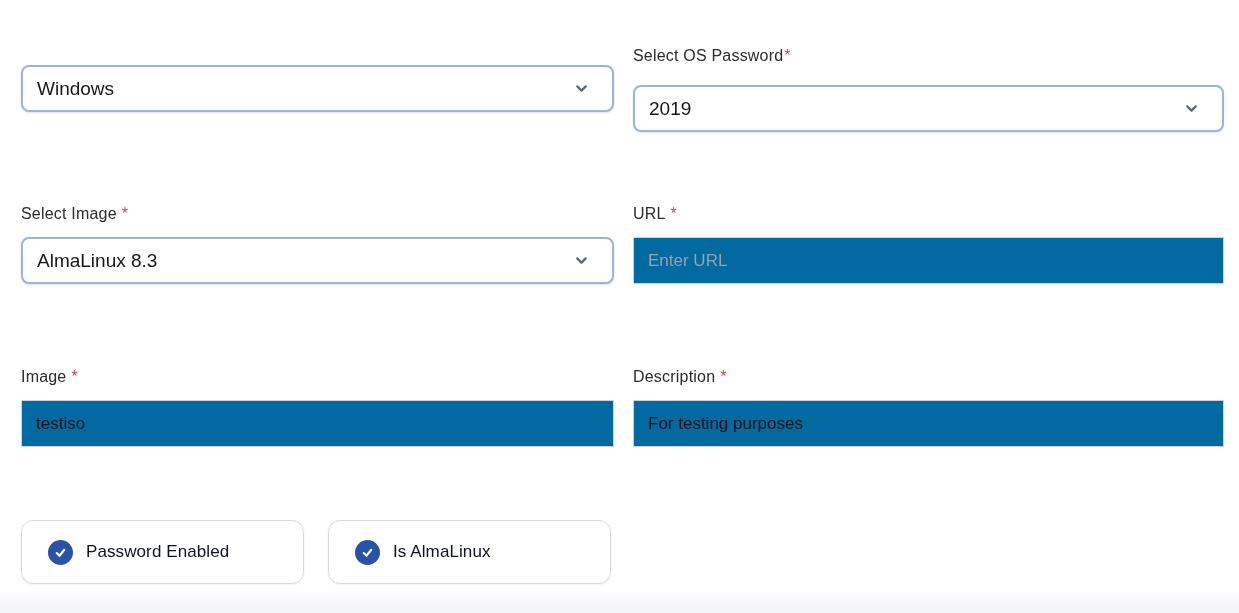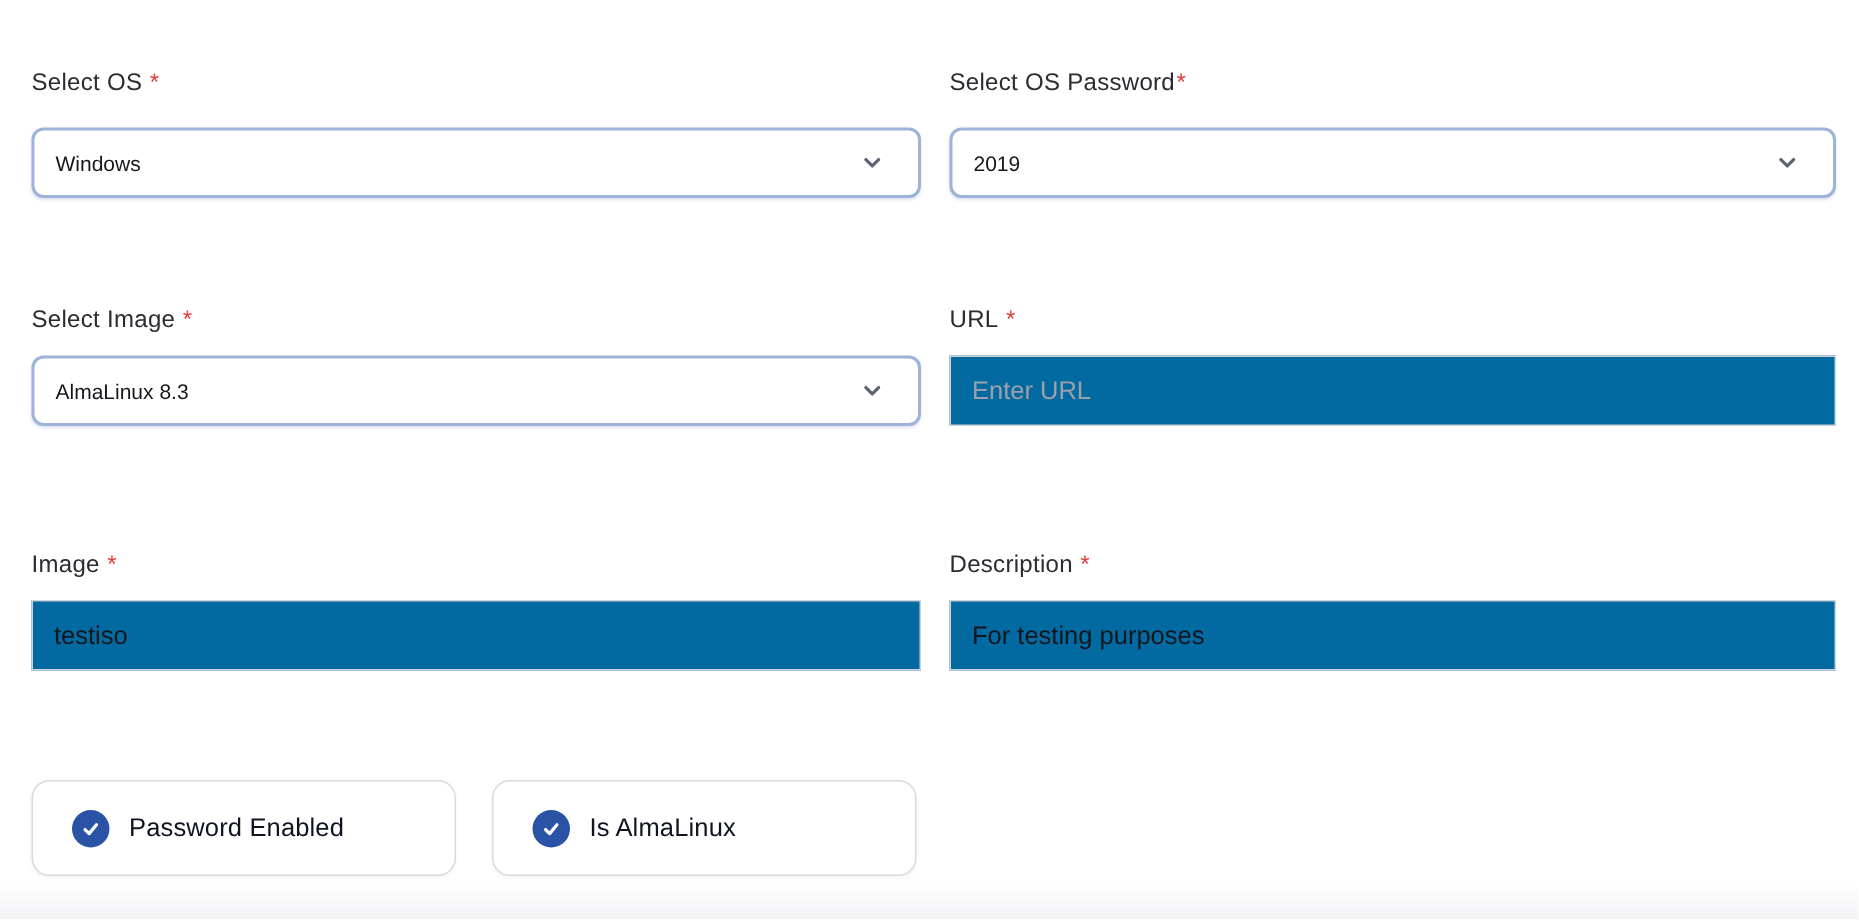--- a/index.html
+++ b/index.html
@@ -39,21 +39,21 @@
     border: 2px solid #9db3d8;
     border-radius: 8px;
     box-shadow: 0 1px 2px rgba(120, 145, 190, 0.25);
     display: flex;
     align-items: center;
     justify-content: space-between;
     padding: 0 22px 0 14px;
     cursor: pointer;
   }
   .select-value {
-    font-size: 14px;
+    font-size: 19px;
     color: #16161d;
   }
   .chevron { display: flex; align-items: center; }
 
   .text-input {
     width: 100%;
     height: 47px;
     border: 1px solid #cfd2d7;
     border-radius: 0;
     padding: 0 14px;
@@ -109,21 +109,20 @@
     background: linear-gradient(180deg, #fdfdfe 0%, #f2f3f5 100%);
   }
 </style>
 </head>
 <body>
 
 <div class="form-area">
 
   <div class="grid-row row-1">
     <div class="field-group">
-      <div class="field-label"><span>Select OS</span><span class="req">*</span></div>
       <div class="control">
         <div class="select-box">
           <span class="select-value">Windows</span>
           <span class="chevron">
             <svg width="17" height="17" viewBox="0 0 24 24" fill="none" stroke="#5b6472" stroke-width="3" stroke-linecap="round" stroke-linejoin="round">
                 <path d="M6 9l6 6 6-6"></path>
               </svg>
           </span>
         </div>
       </div>

